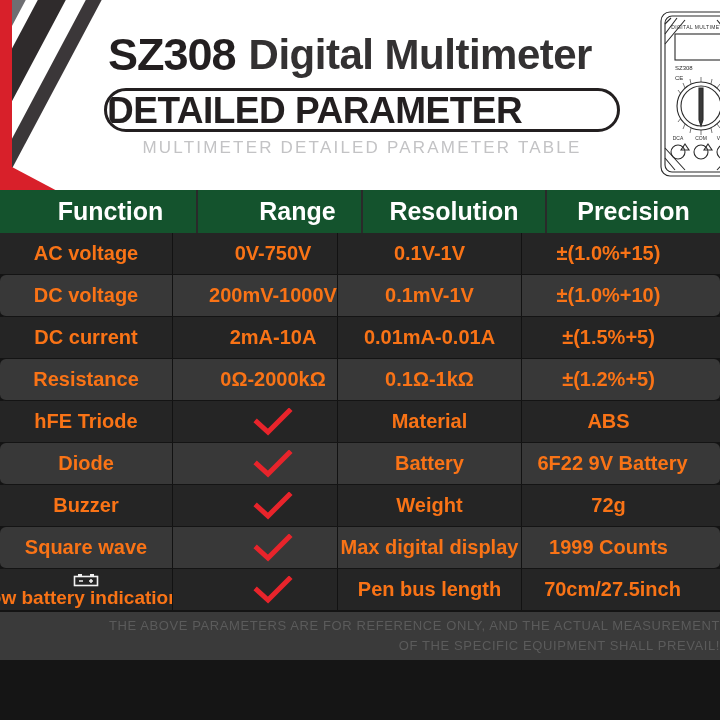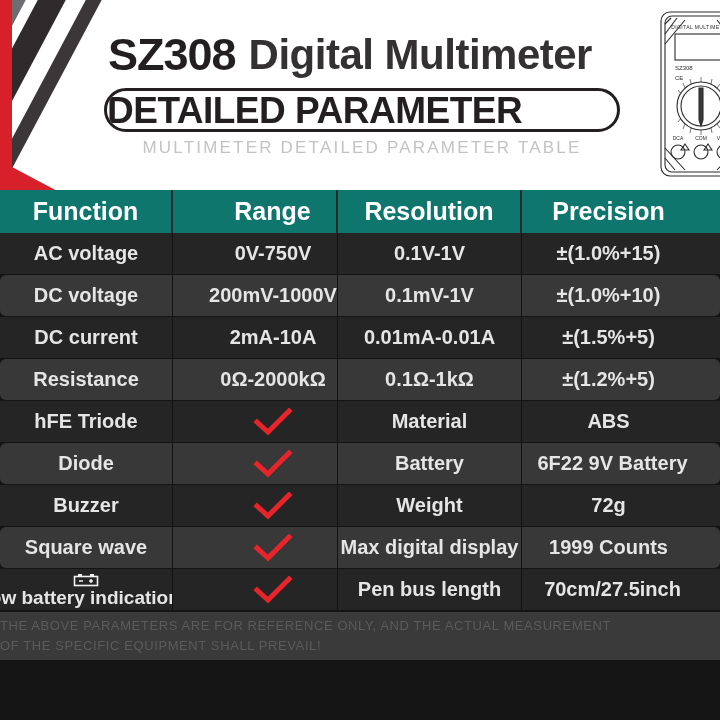--- a/index.html
+++ b/index.html
@@ -39,47 +39,47 @@
 
   .subtitle{position:absolute;left:104px;top:138px;width:516px;text-align:center;
             font-size:17px;color:#c3c3c5;letter-spacing:2.2px;white-space:nowrap;}
 
   
   .device{position:absolute;right:12px;top:8px;width:92px;height:172px;}
 
   
   .table{position:absolute;left:0;top:190px;width:720px;}
   .trow{display:flex;width:720px;height:42px;box-sizing:border-box;}
-  .thead{height:43px;background:#0f766e;}
+  .thead{height:43px;background:#14532d;justify-content:flex-end;}
   .thead .cell{color:#ffffff;font-size:25px;font-weight:bold;border-right:2px solid #2a2a2a;}
   .thead .cell:last-child{border-right:none;}
   .dark{background:#252525;}
   .light{background:#383838;border-radius:6px;}
   .trow.body{border-bottom:1px solid #141414;}
   .cell{display:flex;align-items:center;justify-content:center;box-sizing:border-box;
-        color:#e5e5e5;font-size:20px;font-weight:bold;white-space:nowrap;overflow:visible;
+        color:#f97316;font-size:20px;font-weight:bold;white-space:nowrap;overflow:visible;
         border-right:1px solid #121212;}
   .cell:last-child{border-right:none;}
   .c1{width:173px;}
   .c2{width:165px;padding-left:36px;}
   .c3{width:184px;}
   .c4{width:173px;}
   .clip{overflow:hidden;}
   .c1.clip{justify-content:center;}
   .c1 .ovf{margin-left:-10px;}
   .c4 .ovf{margin-right:-8px;}
 
   .battcell{flex-direction:column;justify-content:center;line-height:1;}
   .battcell .batt-icon{display:block;margin-bottom:1px;}
 
   .check{display:block;}
 
   
   .footer{position:absolute;left:0;top:612px;width:720px;height:48px;background:#3a3a3a;
-          display:flex;flex-direction:column;align-items:flex-start;justify-content:center;}
+          display:flex;flex-direction:column;align-items:flex-end;justify-content:center;}
   .footer div{font-size:13px;color:#5b5b5b;letter-spacing:0.6px;white-space:nowrap;line-height:1.55;}
   .bottomfill{position:absolute;left:0;top:660px;width:720px;height:60px;background:#151515;}
 </style>
 </head>
 <body>
 
 <div id="page">
 
   <div class="header">
 

